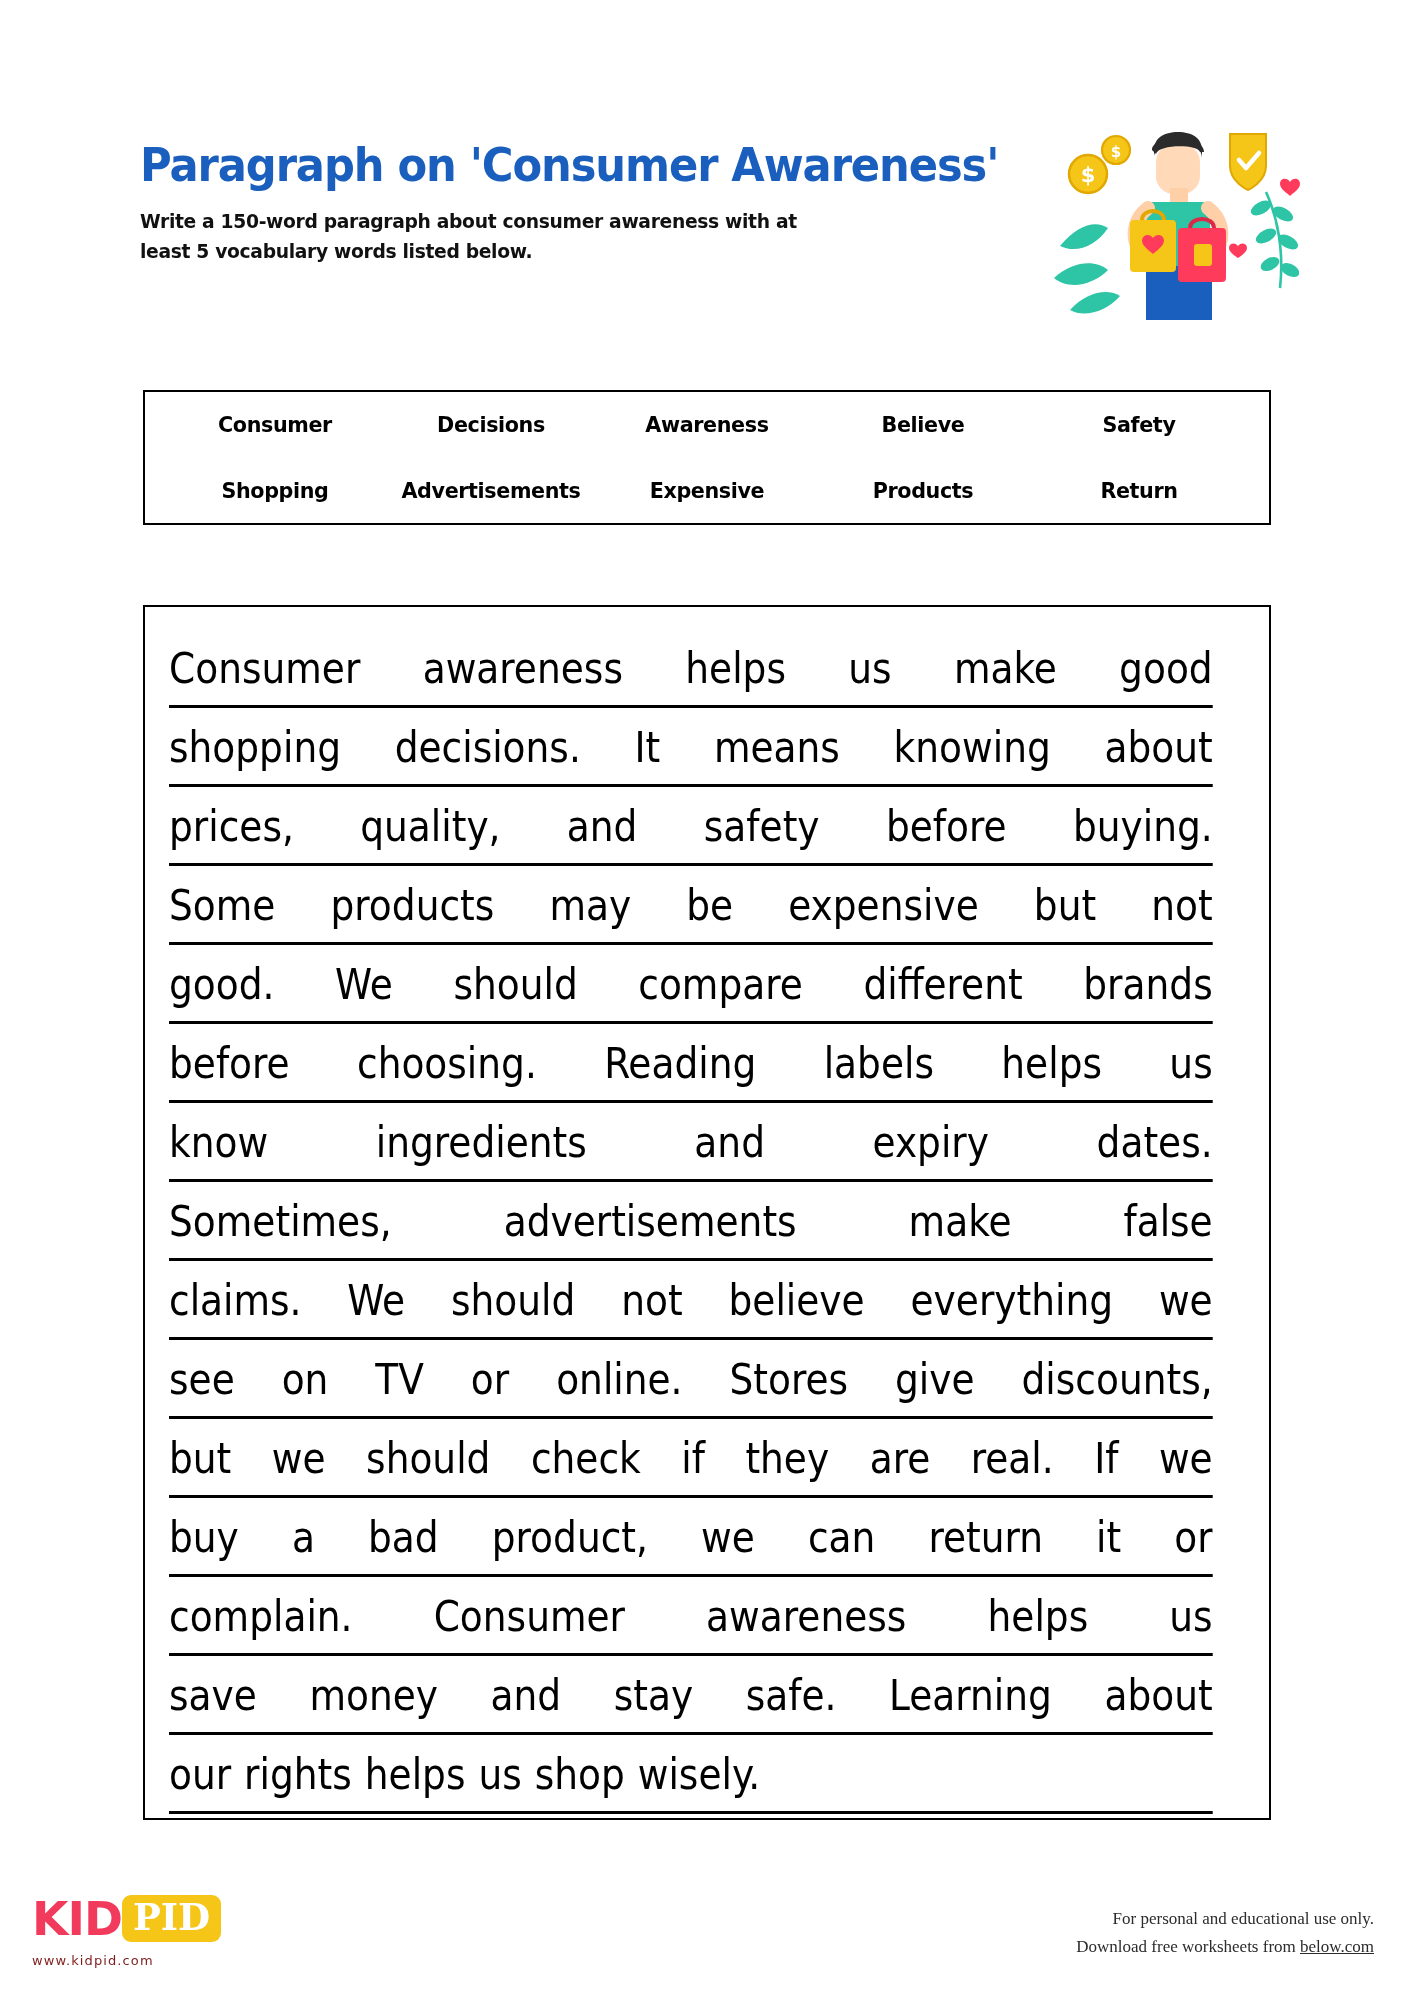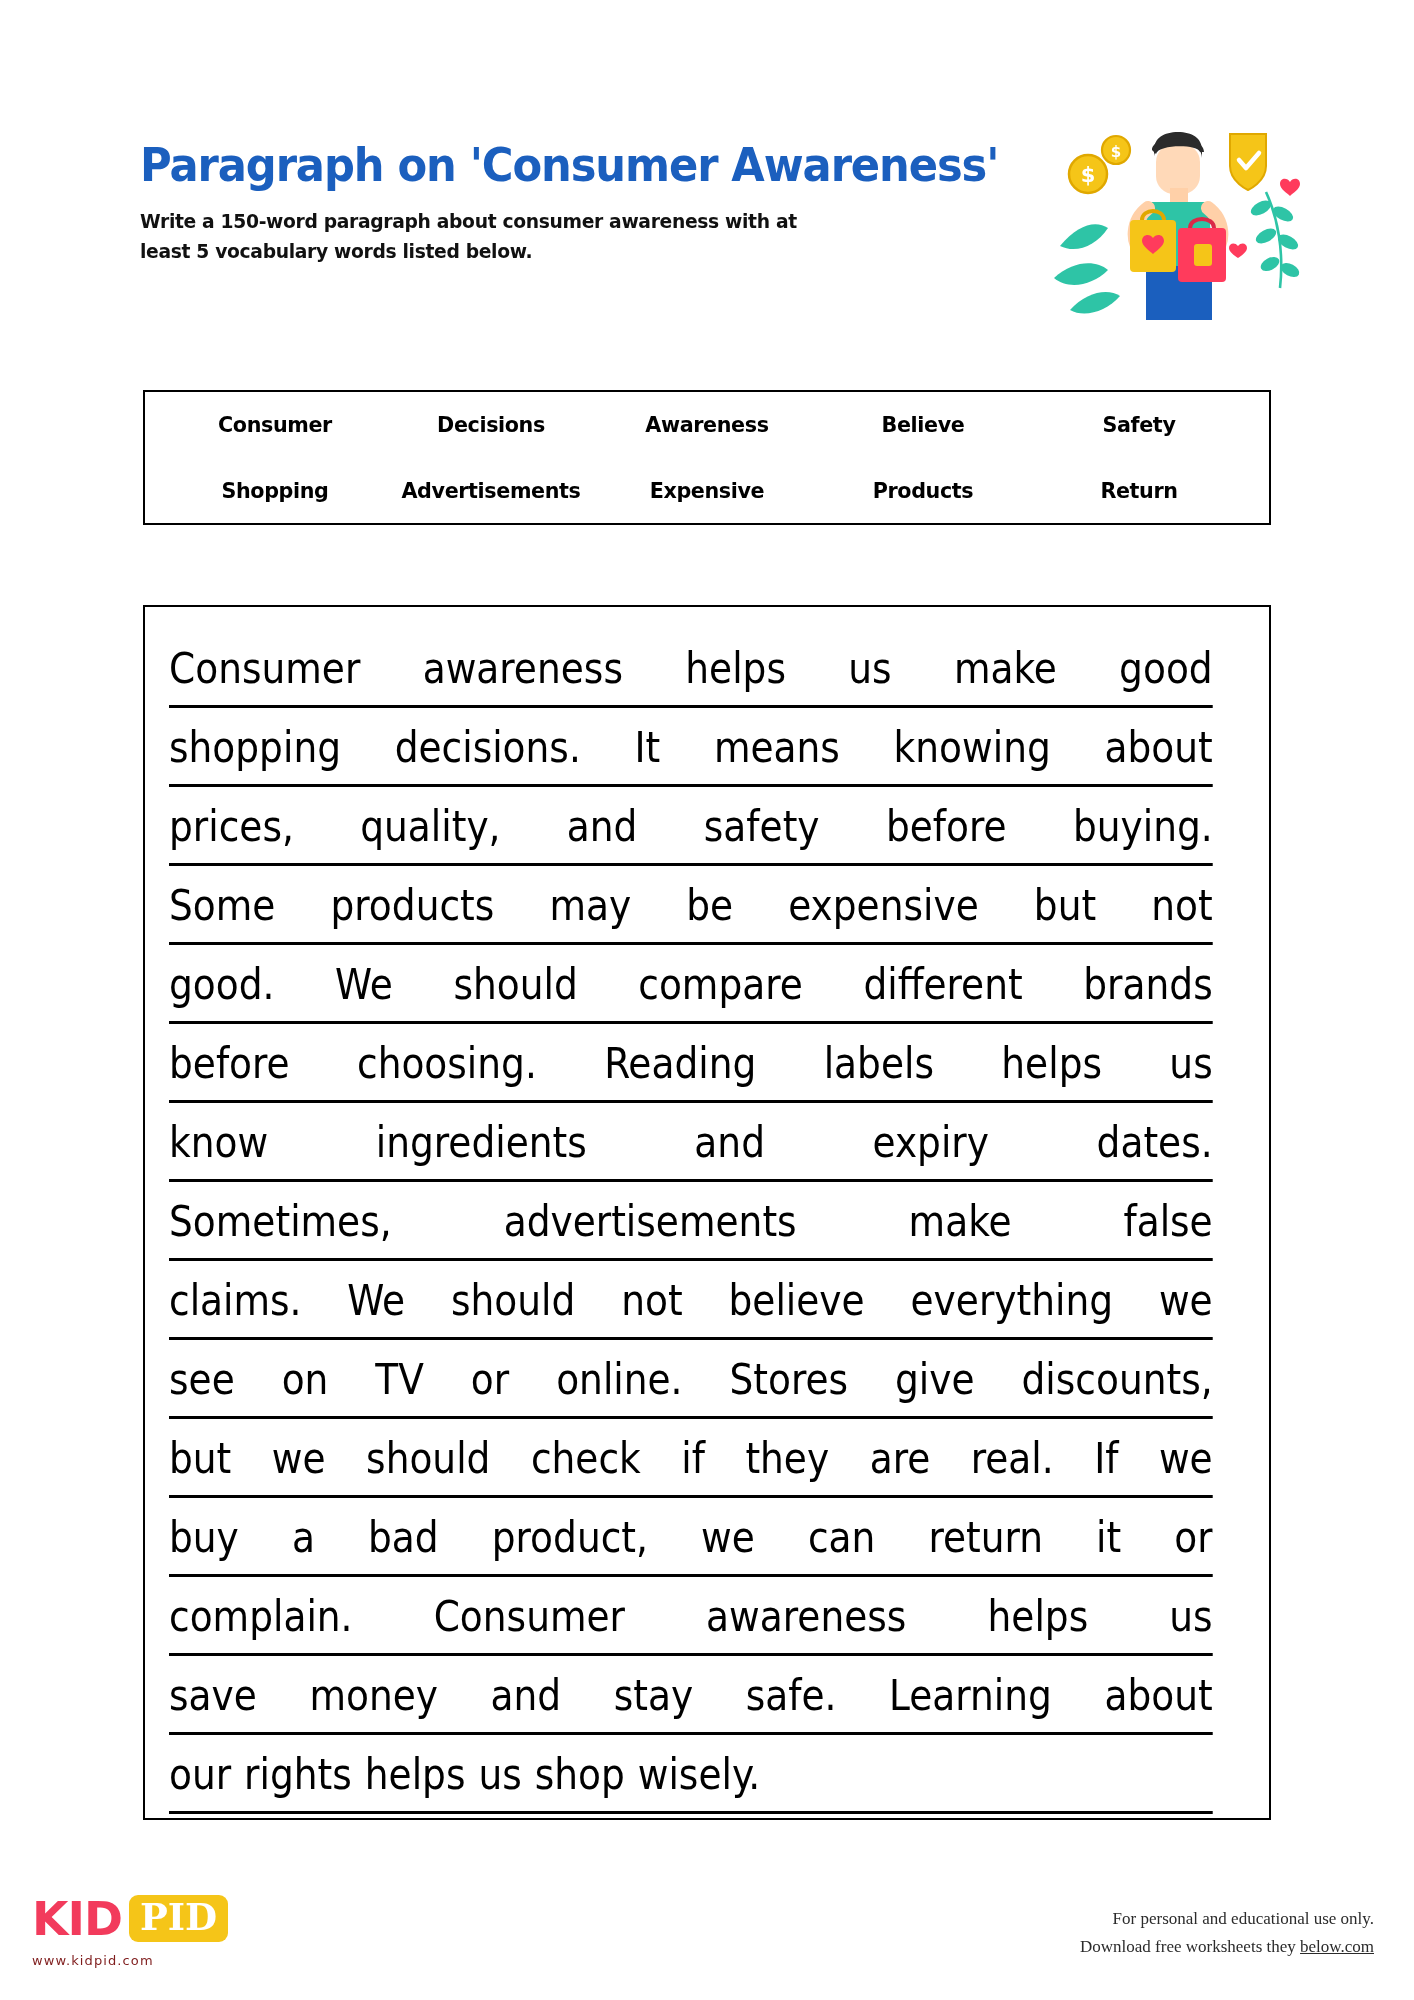--- a/index.html
+++ b/index.html
@@ -153,21 +153,21 @@
     font-weight: bold;
     color: #f23b5c;
     letter-spacing: -1px;
     line-height: 1;
   }
 
   .logo-pid-wrap {
     background: #f5c518;
     border-radius: 9px;
     padding: 4px 11px 6px 11px;
-    margin-left: 7px;
+    margin-left: 0;
   }
 
   .logo-pid {
     font-family: "DejaVu Serif", serif;
     font-size: 37px;
     font-weight: bold;
     color: #ffffff;
     letter-spacing: 0px;
     line-height: 1;
   }
@@ -432,17 +432,17 @@
       <span class="logo-pid-wrap">
         <span class="logo-pid">PID</span>
       </span>
     </div>
     <div class="logo-url">www.kidpid.com</div>
   </div>
 
   <div class="footer-note">
     <div>For personal and educational use only.</div>
     <div>
-      <span>Download free worksheets they </span><span class="footer-link">below.com</span>
+      <span>Download free worksheets from </span><span class="footer-link">below.com</span>
     </div>
   </div>
 
 </div>
 
 </body></html>

